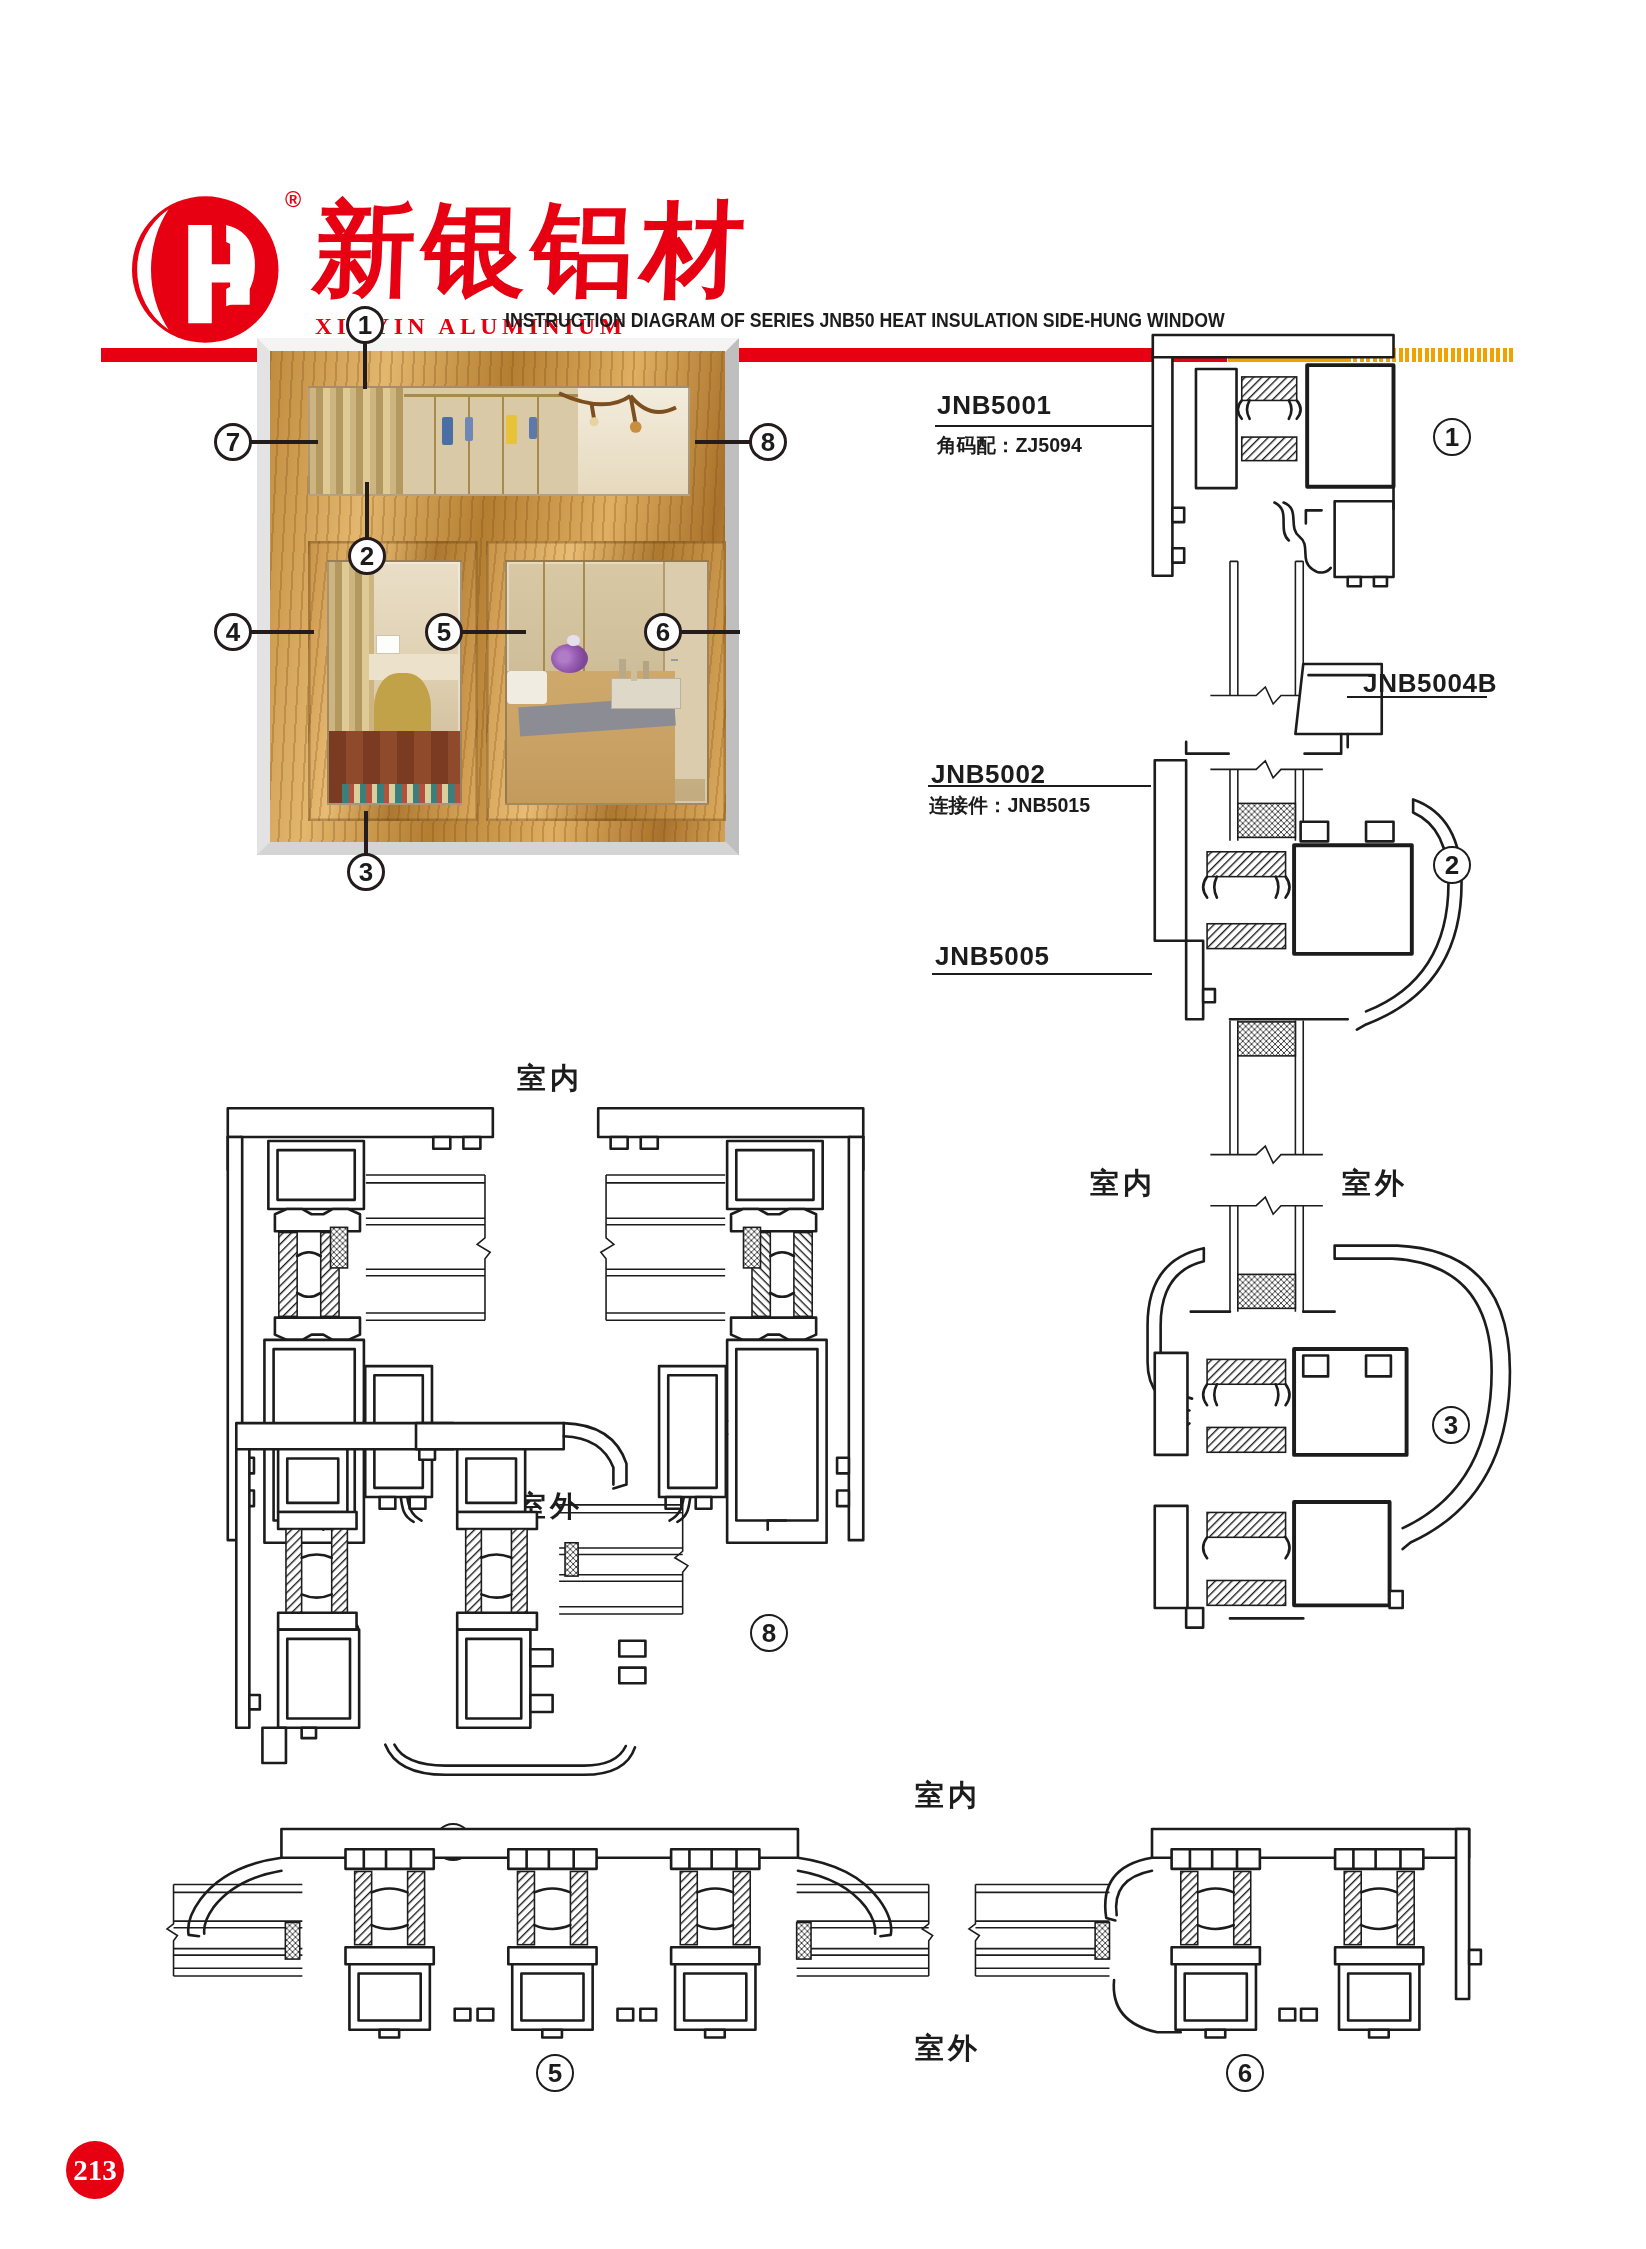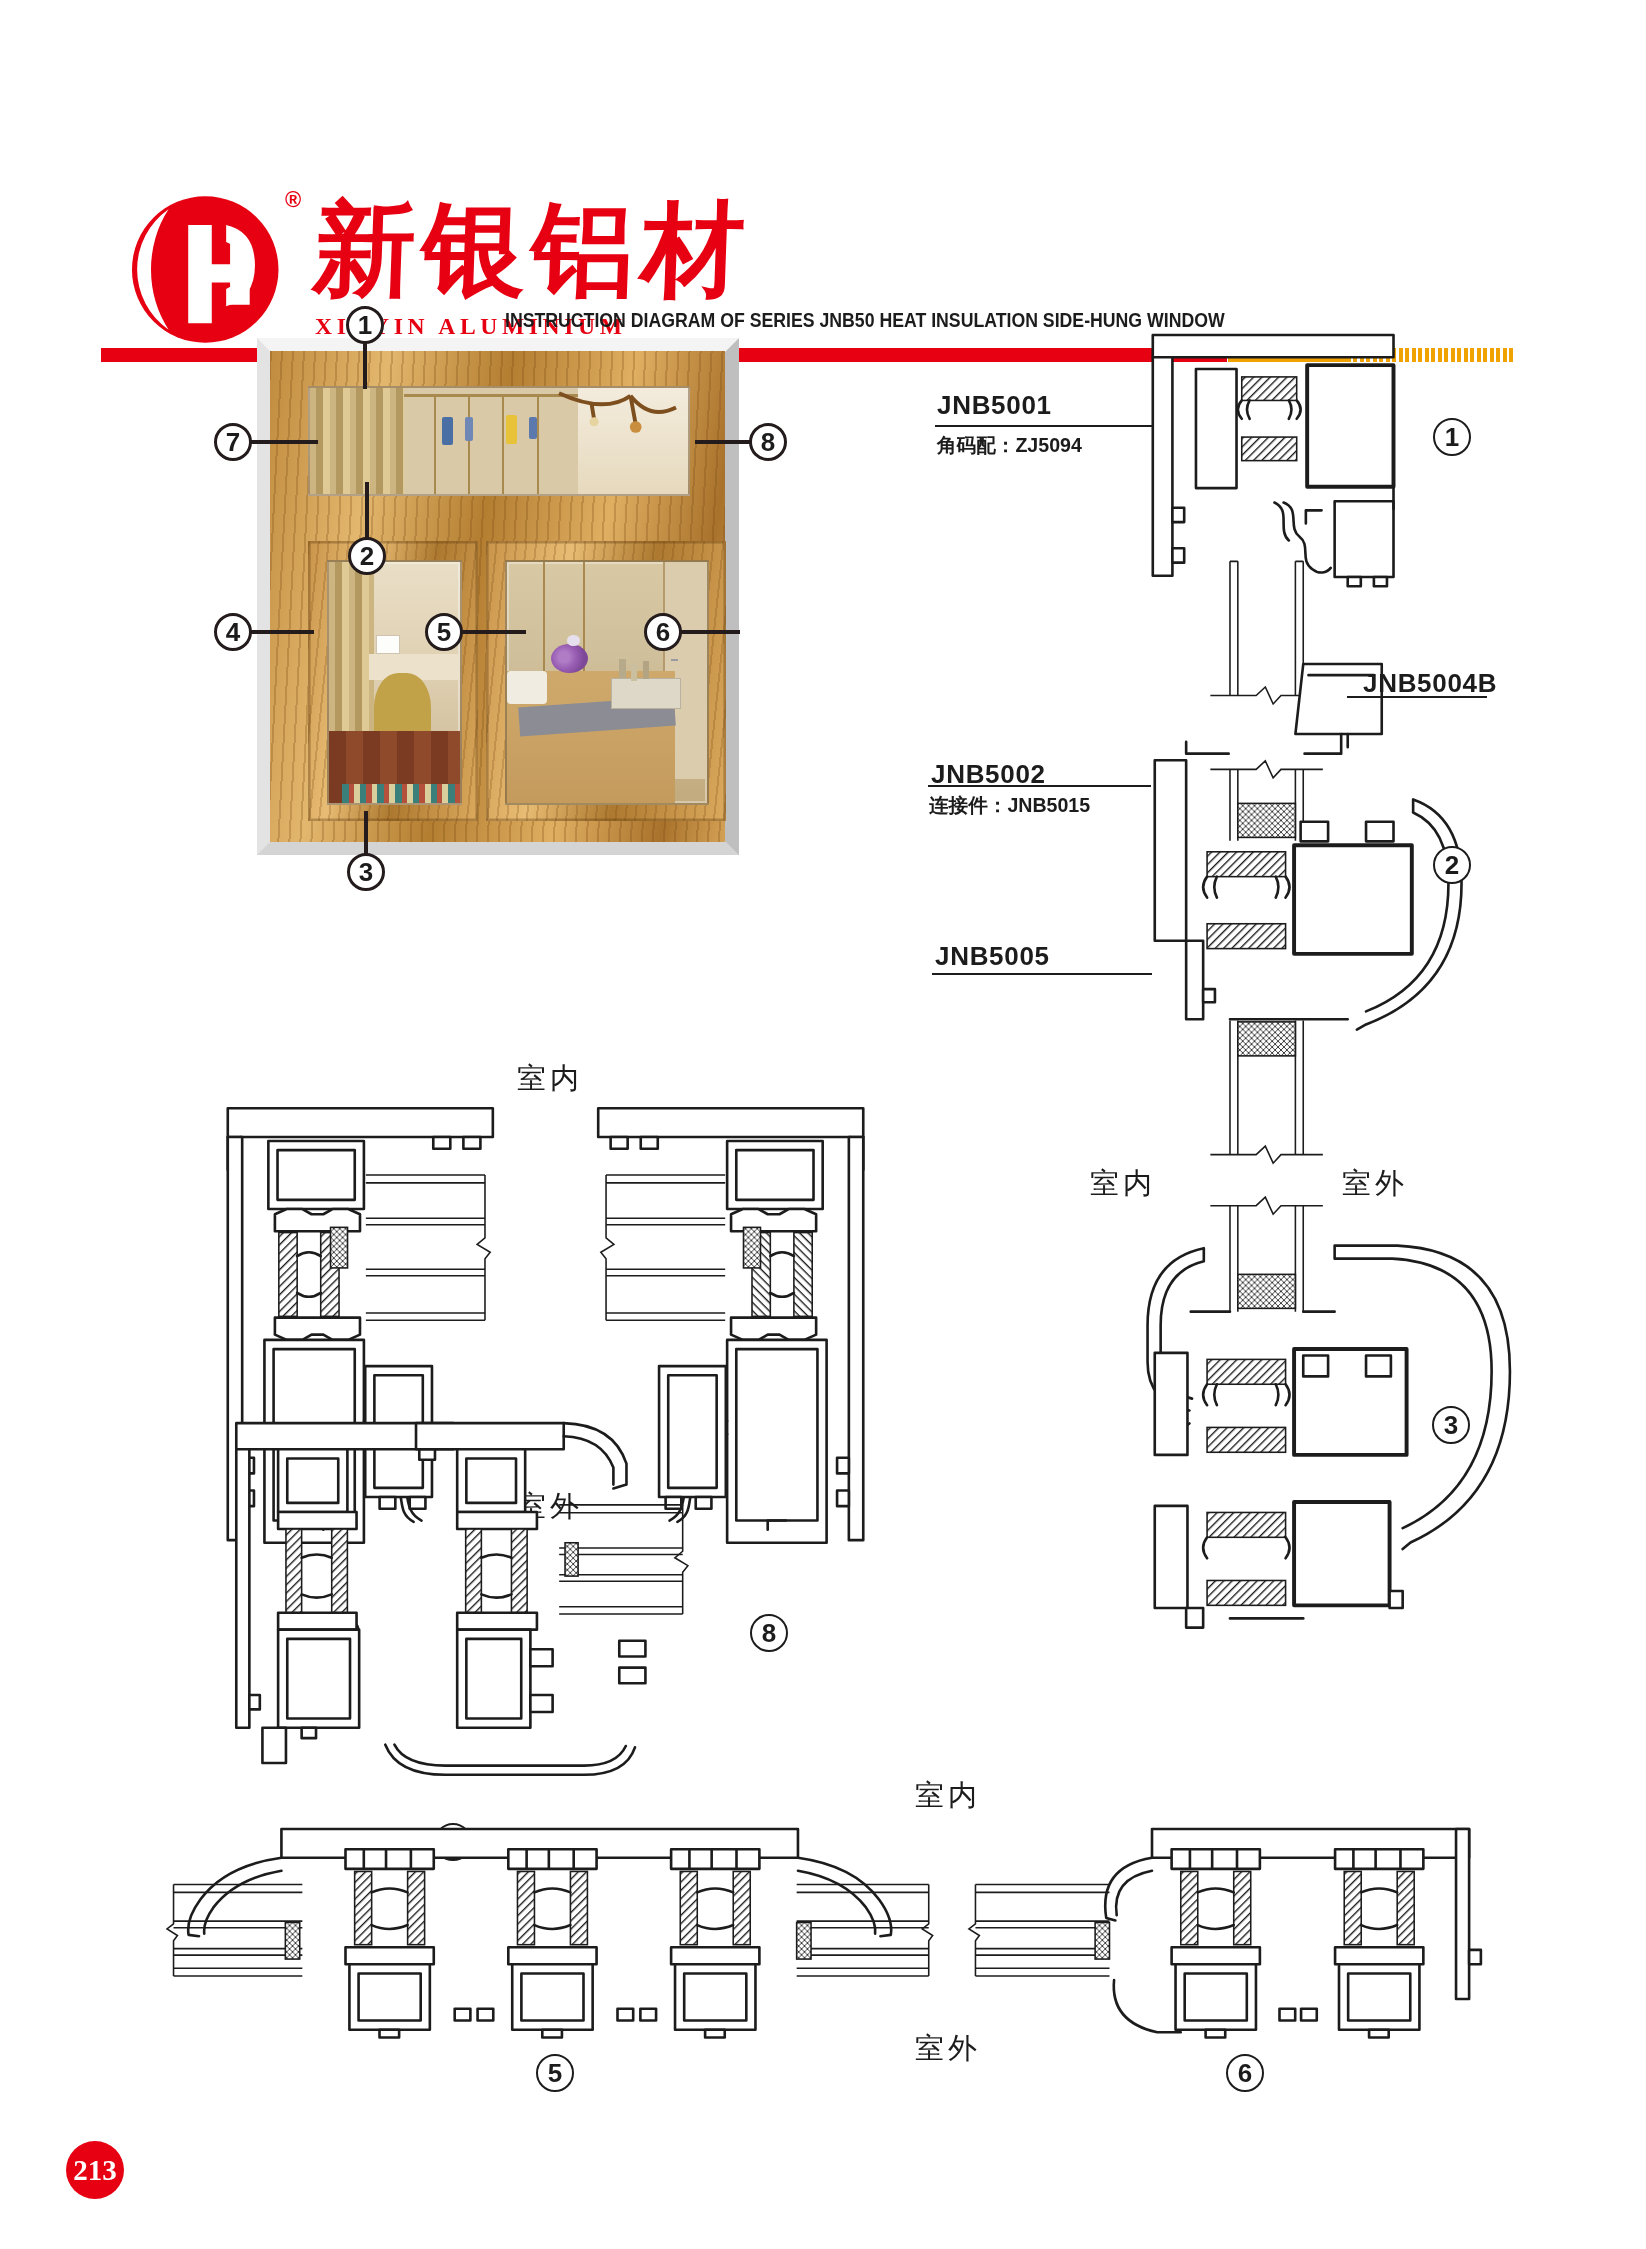--- a/index.html
+++ b/index.html
@@ -18,21 +18,21 @@
   
   .co,.dm{width:38px;height:38px;border-radius:50%;background:#fff;display:flex;align-items:center;justify-content:center;
       font-weight:bold;font-size:26px;color:#1c1c1c;box-sizing:border-box;}
   .co{border:3.9px solid #241c1c;}
   .dm{border:2.6px solid #1c1c1c;}
   .cl{background:#241c1c;}
   
   .lbl{font-weight:bold;font-size:26px;letter-spacing:0.7px;}
   .note{font-weight:bold;font-size:19.6px;}
   .uline{background:#1c1c1c;height:2px;}
-  .loc{font-weight:normal;font-size:29px;letter-spacing:3.9px;font-family:"Liberation Serif","DejaVu Serif",serif;}
+  .loc{font-weight:bold;font-size:29px;letter-spacing:3.9px;font-family:"Liberation Serif","DejaVu Serif",serif;}
   
   .win-outer{border:14.4px solid;border-color:#f4f4f4 #bfbfbf #d4d4d4 #e3e3e3;background:#efefef;box-sizing:border-box;}
   .wood{background:
      repeating-linear-gradient(93deg,rgba(122,74,18,.28) 0 2px,rgba(255,255,255,0) 2px 11px),
      linear-gradient(100deg,#c08b3e,#e3b76e 22%,#b47e31 45%,#e0af62 68%,#a9722c 88%,#d3a155);}
   .glass{position:absolute;overflow:hidden;border:2.6px solid rgba(96,60,14,.45);box-shadow:inset 0 0 0 2px rgba(255,255,255,.35);}
   .sashwood{position:absolute;background:
      repeating-linear-gradient(96deg,rgba(122,74,18,.25) 0 2px,rgba(255,255,255,0) 2px 9.8px),
      linear-gradient(100deg,#c9944a,#e8bc74 30%,#ad7930 60%,#dcaa5e);
      box-shadow:inset 0 0 0 2.6px rgba(90,55,12,.35);}

